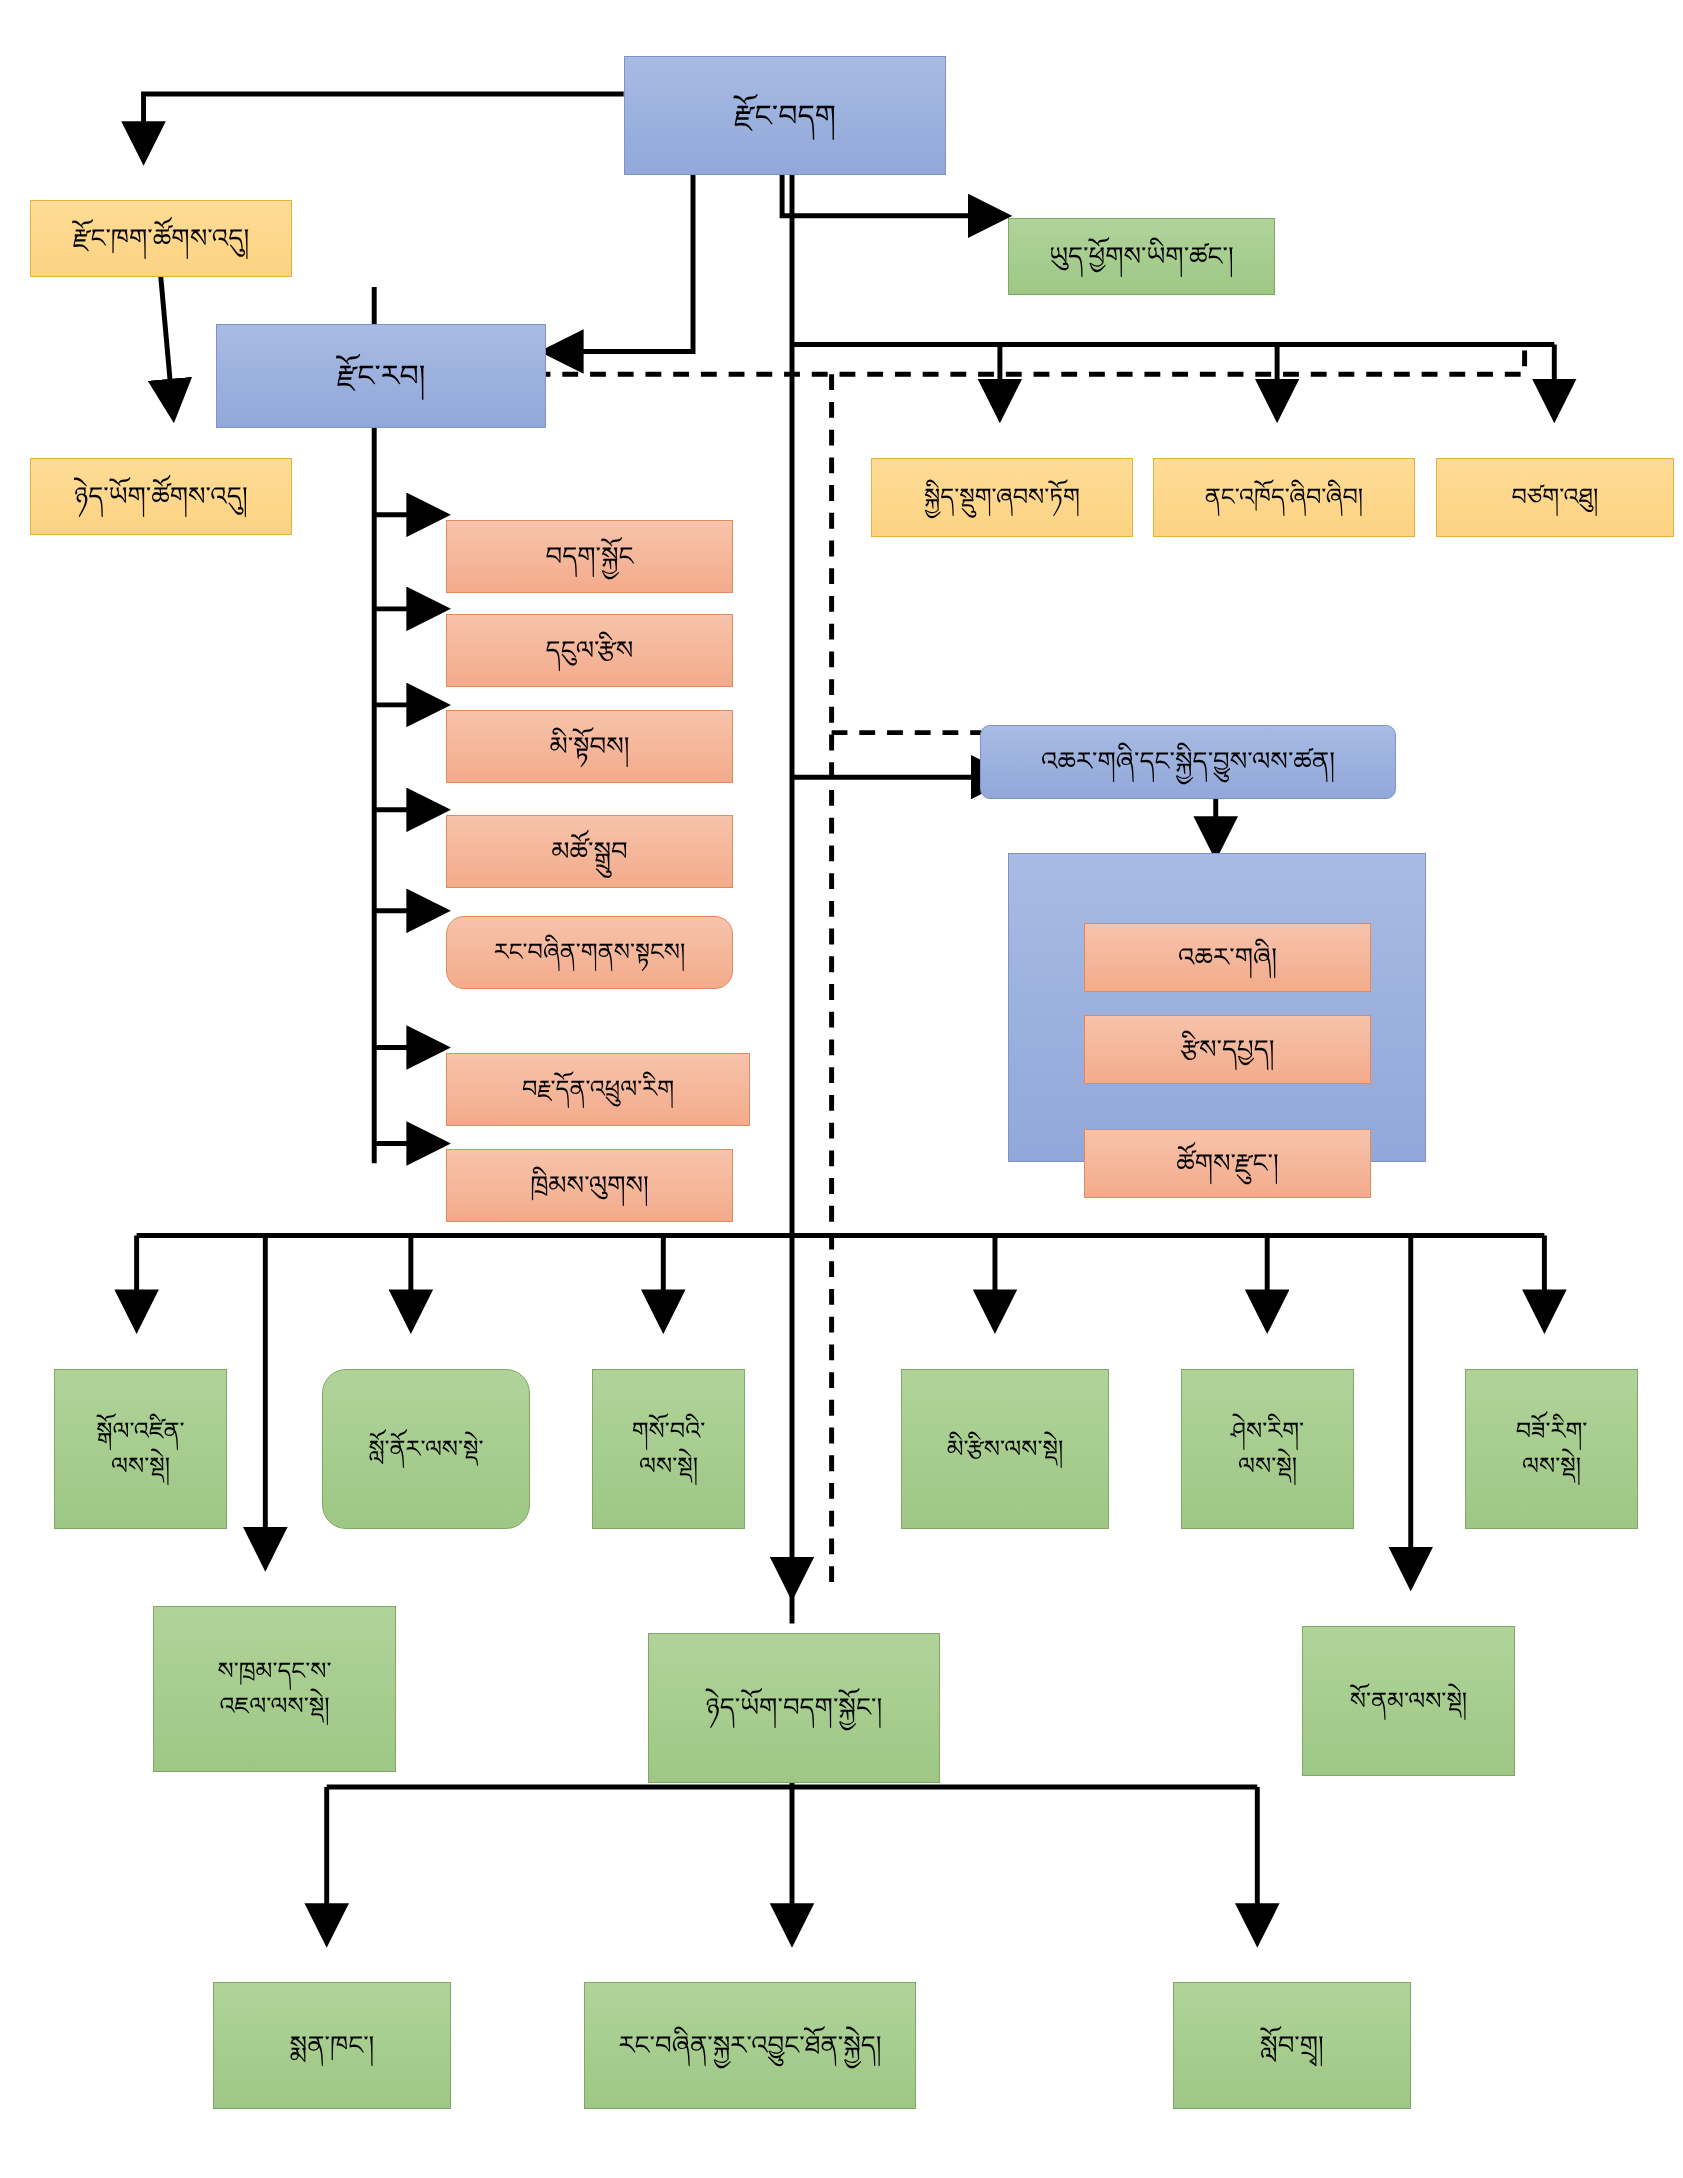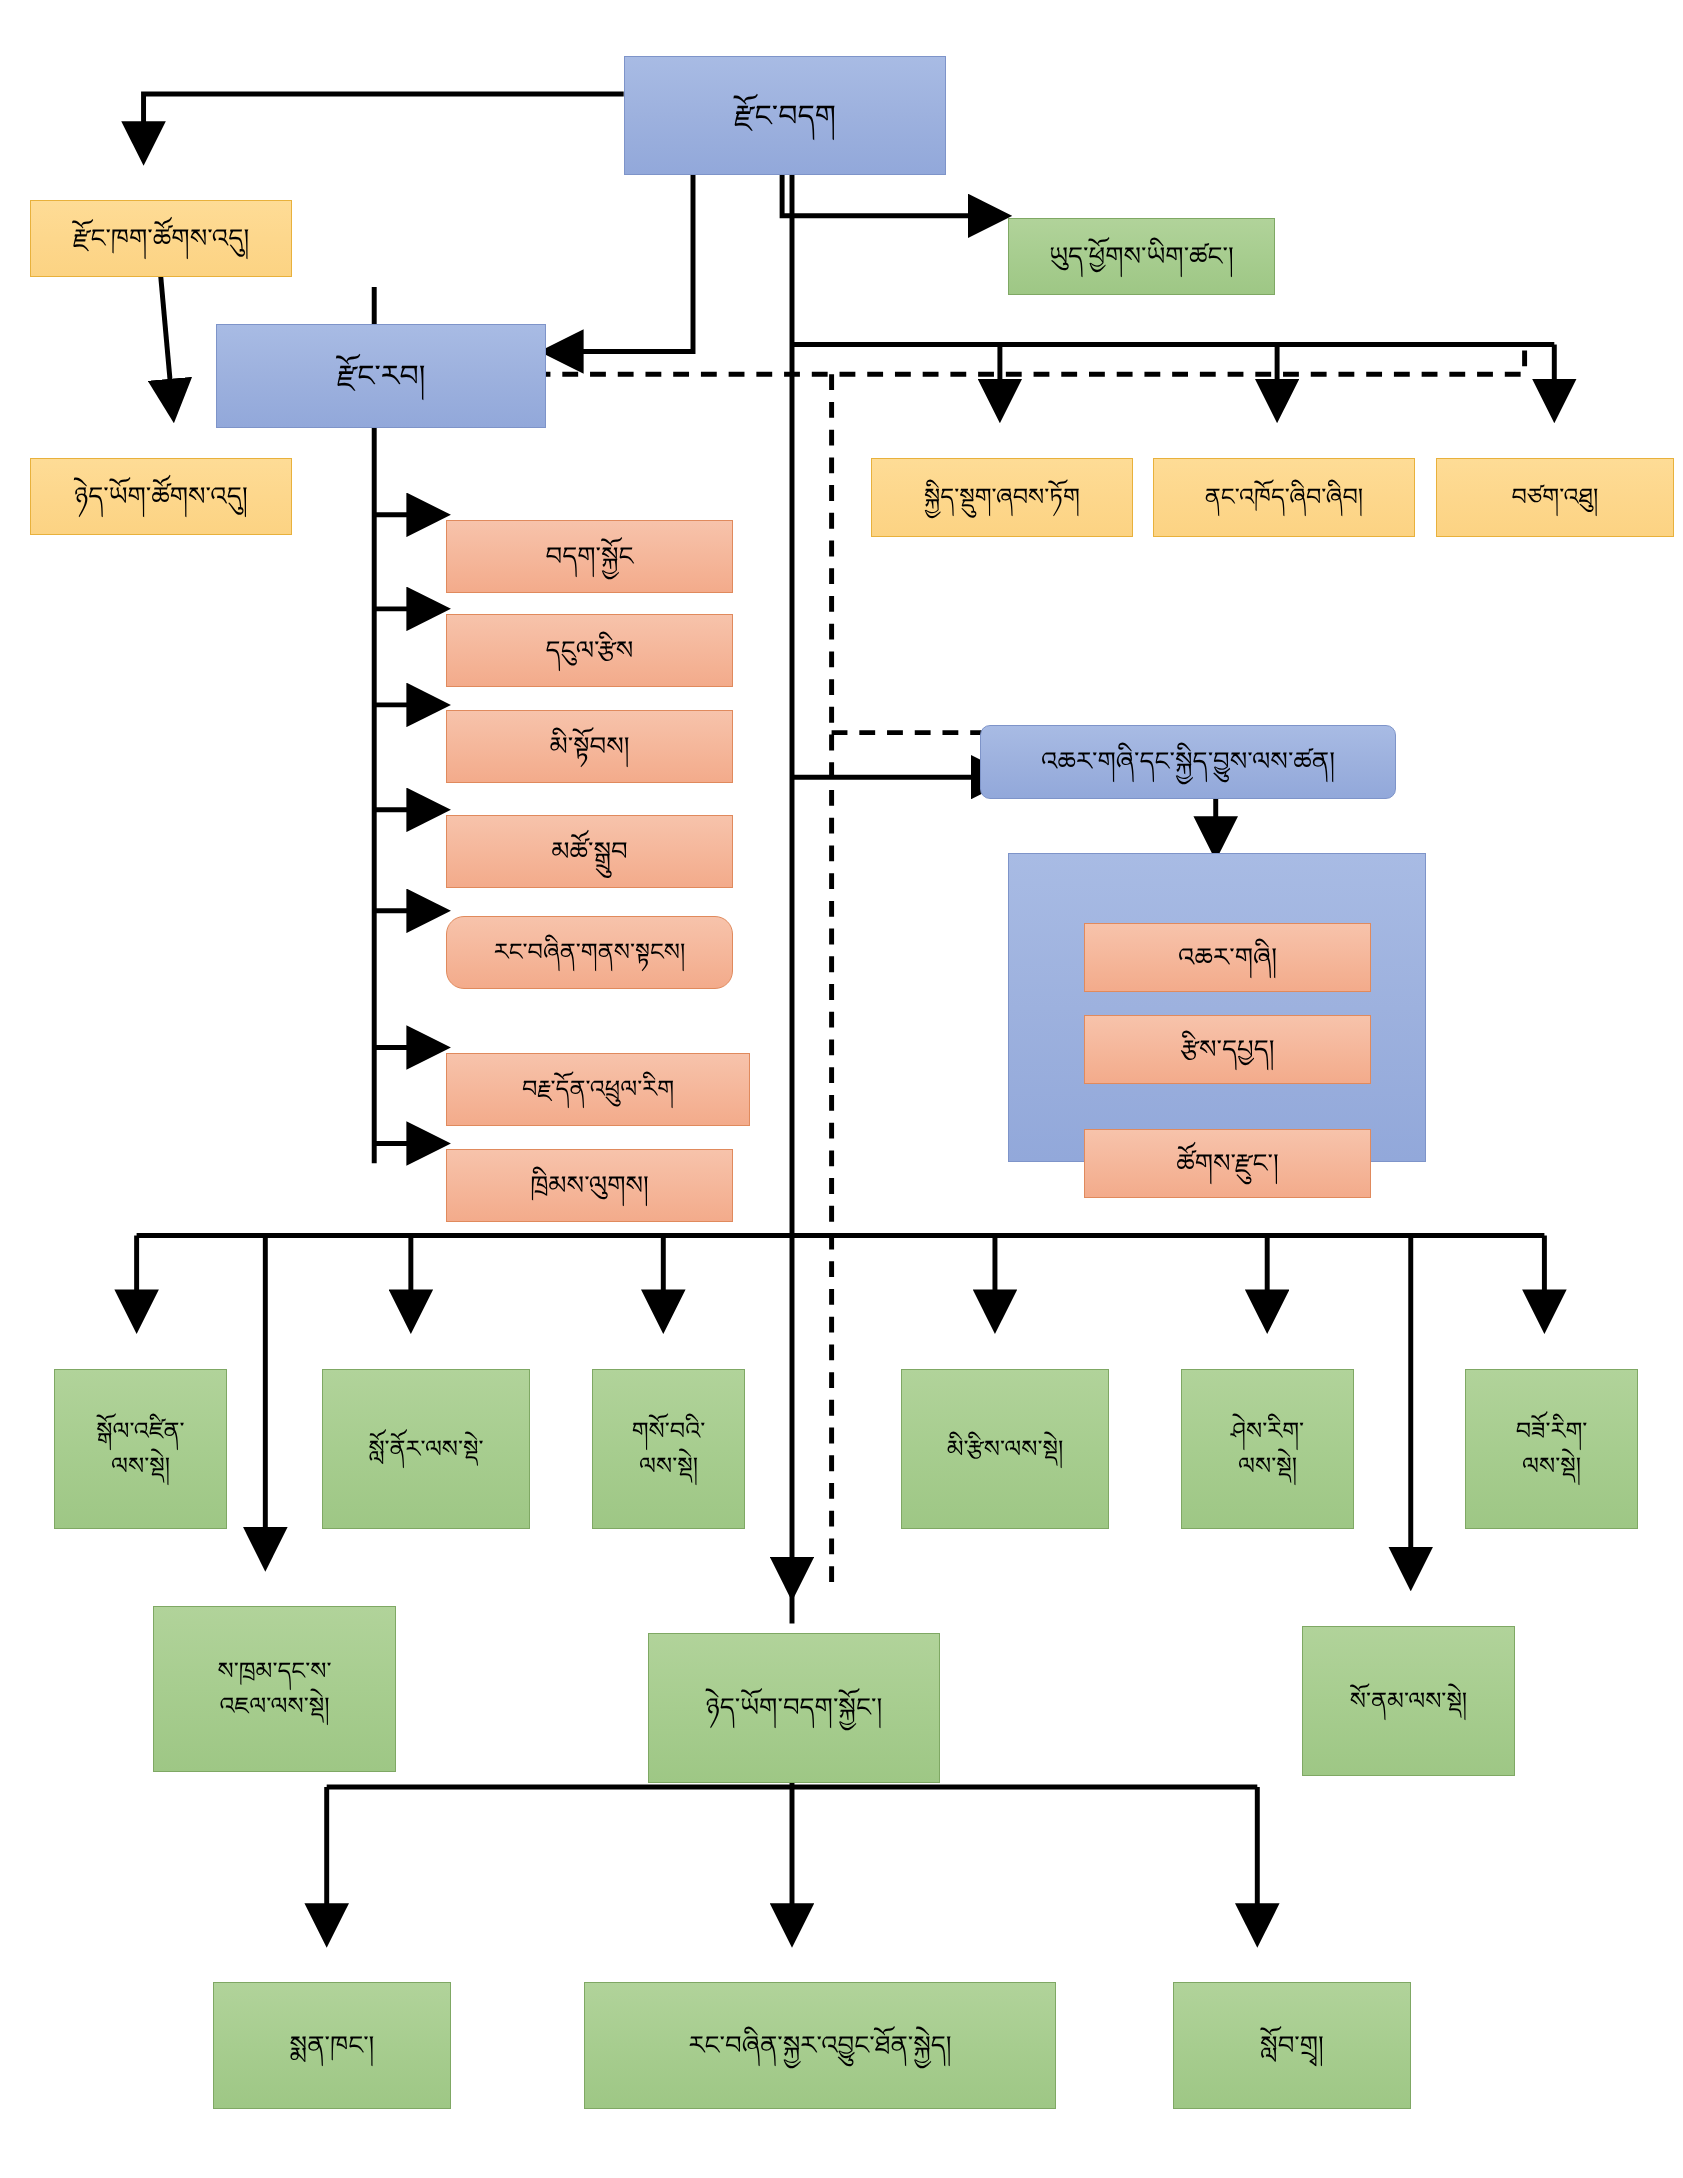--- a/index.html
+++ b/index.html
@@ -140,34 +140,34 @@
 
   <div class="node blue fs26" style="left:980px;top:683px;width:416px;height:74px;border-radius:10px;">འཆར་གཞི་དང་སྐྱིད་བྱུས་ལས་ཚན།</div>
 
   <div class="group-blue" style="left:1008px;top:853px;width:416px;height:307px;"></div>
   <div class="node orange fs26" style="left:1084px;top:881px;width:287px;height:69px;">འཆར་གཞི།</div>
   <div class="node orange fs26" style="left:1084px;top:973px;width:287px;height:69px;">རྩིས་དཔྱད།</div>
   <div class="node orange fs26" style="left:1084px;top:1087px;width:287px;height:69px;">ཚོགས་རྫུང་།</div>
 
   <div class="node green fs24" style="left:54px;top:1327px;width:173px;height:160px;">སྒོལ་འཛིན་
 ལས་སྡེ།</div>
-  <div class="node green fs24" style="left:322px;top:1327px;width:208px;height:160px;">སློ་ནོར་ལས་སྡེ་</div>
+  <div class="node green fs24" style="left:322px;top:1327px;width:208px;height:160px;border-radius:24px;">སློ་ནོར་ལས་སྡེ་</div>
   <div class="node green fs24" style="left:592px;top:1327px;width:153px;height:160px;">གསོ་བའི་
 ལས་སྡེ།</div>
   <div class="node green fs24" style="left:901px;top:1327px;width:208px;height:160px;">མི་རྩིས་ལས་སྡེ།</div>
   <div class="node green fs24" style="left:1181px;top:1327px;width:173px;height:160px;">ཤེས་རིག་
 ལས་སྡེ།</div>
   <div class="node green fs24" style="left:1465px;top:1327px;width:173px;height:160px;">བཟོ་རིག་
 ལས་སྡེ།</div>
 
   <div class="node green fs24" style="left:153px;top:1564px;width:243px;height:166px;">ས་ཁྲམ་དང་ས་
 འཇལ་ལས་སྡེ།</div>
 
   <div class="node green fs26" style="left:648px;top:1591px;width:292px;height:150px;">ཉེད་ཡོག་བདག་སྐྱོང་།</div>
 
   <div class="node green fs24" style="left:1302px;top:1584px;width:213px;height:150px;">སོ་ནམ་ལས་སྡེ།</div>
 
   <div class="node green fs26" style="left:213px;top:1940px;width:238px;height:127px;">སྨན་ཁང་།</div>
-  <div class="node green fs26" style="left:584px;top:1940px;width:472px;height:127px;">རང་བཞིན་སྐྱར་འབྱུང་ཐོན་སྐྱེད།</div>
+  <div class="node green fs26" style="left:584px;top:1940px;width:332px;height:127px;">རང་བཞིན་སྐྱར་འབྱུང་ཐོན་སྐྱེད།</div>
   <div class="node green fs26" style="left:1173px;top:1940px;width:238px;height:127px;">སློབ་གྲྭ།</div>
 
 </div>
 
 
 </body></html>

